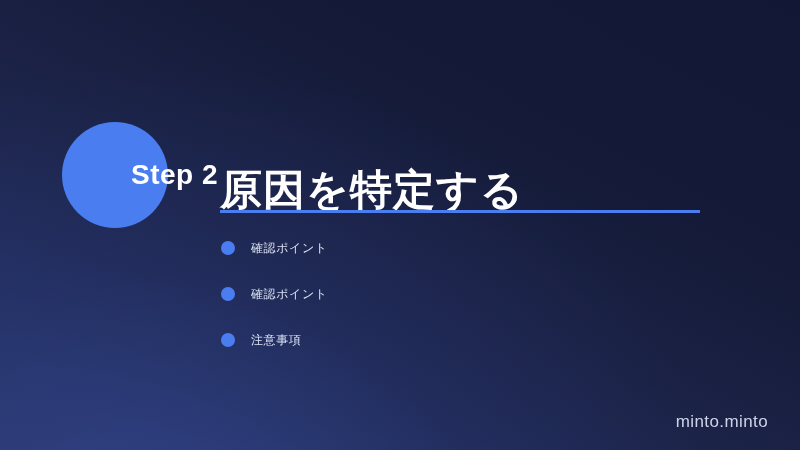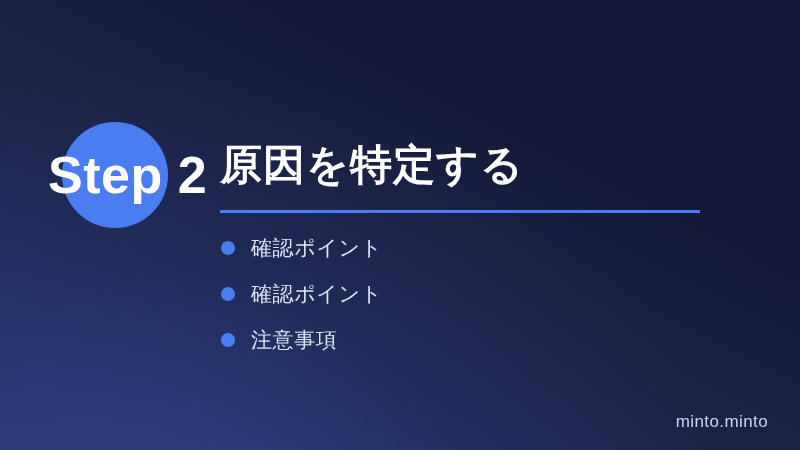--- a/index.html
+++ b/index.html
@@ -46,31 +46,32 @@
   }
 
   #step-label {
     position: absolute;
     left: 48px;
     top: 152px;
     width: 170px;
     height: 46px;
     line-height: 46px;
     color: #ffffff;
-    font-size: 52px;
+    font-size: 28px;
     font-weight: bold;
     letter-spacing: 0.5px;
     white-space: nowrap;
+    text-align: right;
   }
 
   
   #title {
     position: absolute;
     left: 220px;
-    top: 139px;
+    top: 164px;
     color: #ffffff;
     font-size: 42px;
     font-weight: bold;
     letter-spacing: 1px;
     line-height: 52px;
     white-space: nowrap;
   }
 
   #divider {
     position: absolute;
@@ -100,21 +101,21 @@
     flex: 0 0 auto;
     width: 14px;
     height: 14px;
     border-radius: 50%;
     background: #4a7ef0;
     margin-right: 16px;
   }
 
   .bullet-text {
     color: #dce4f5;
-    font-size: 21px;
+    font-size: 12px;
     line-height: 20px;
     letter-spacing: 0.6px;
     white-space: nowrap;
   }
 
   
   #footer-brand {
     position: absolute;
     right: 32px;
     bottom: 18px;

